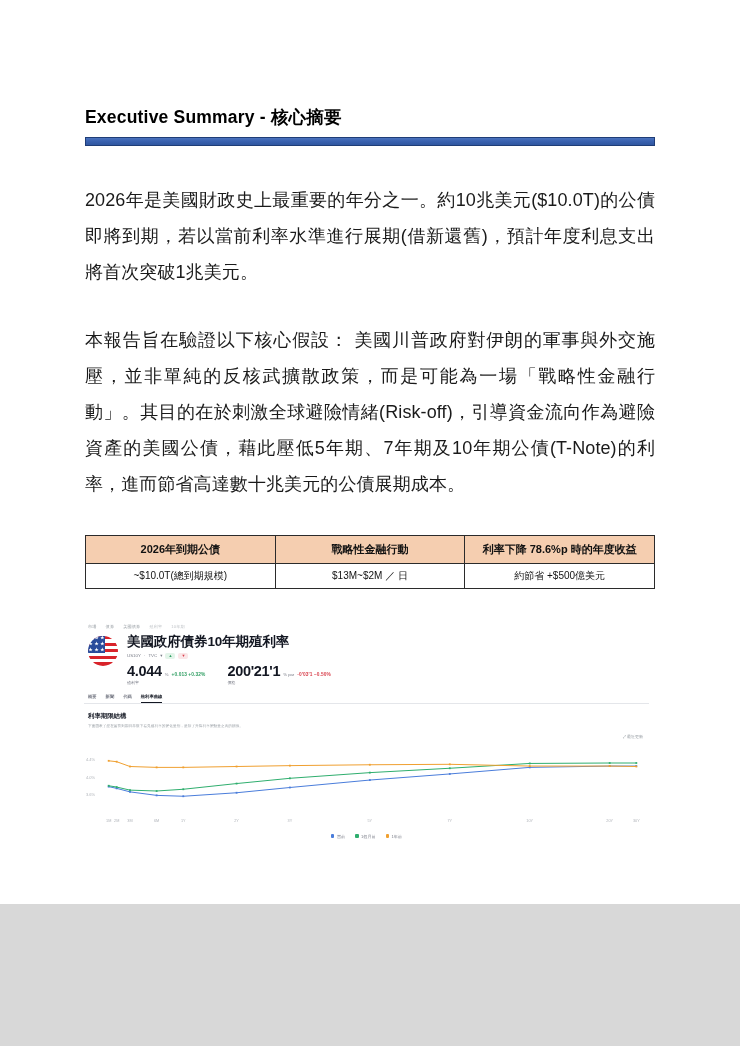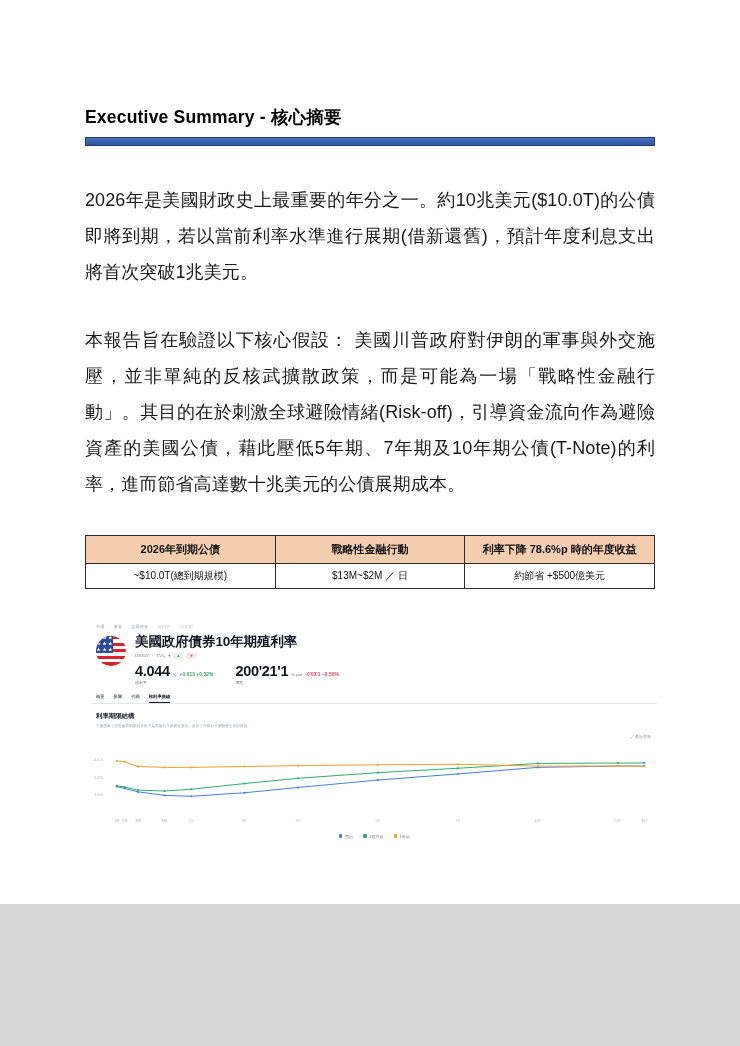--- a/index.html
+++ b/index.html
@@ -96,21 +96,21 @@
     padding: 6px 2px;
   }
   table.data-table td {
     background: #ffffff;
     font-size: 10px;
   }
 
   
   .embed {
     position: absolute;
-    left: 92px;
+    left: 84px;
     top: 622px;
     width: 565px;
     background: #ffffff;
     font-family: "Liberation Sans", sans-serif;
     color: #2a2a2a;
   }
   .embed-crumbs {
     display: flex;
     gap: 9px;
     font-size: 4.1px;

